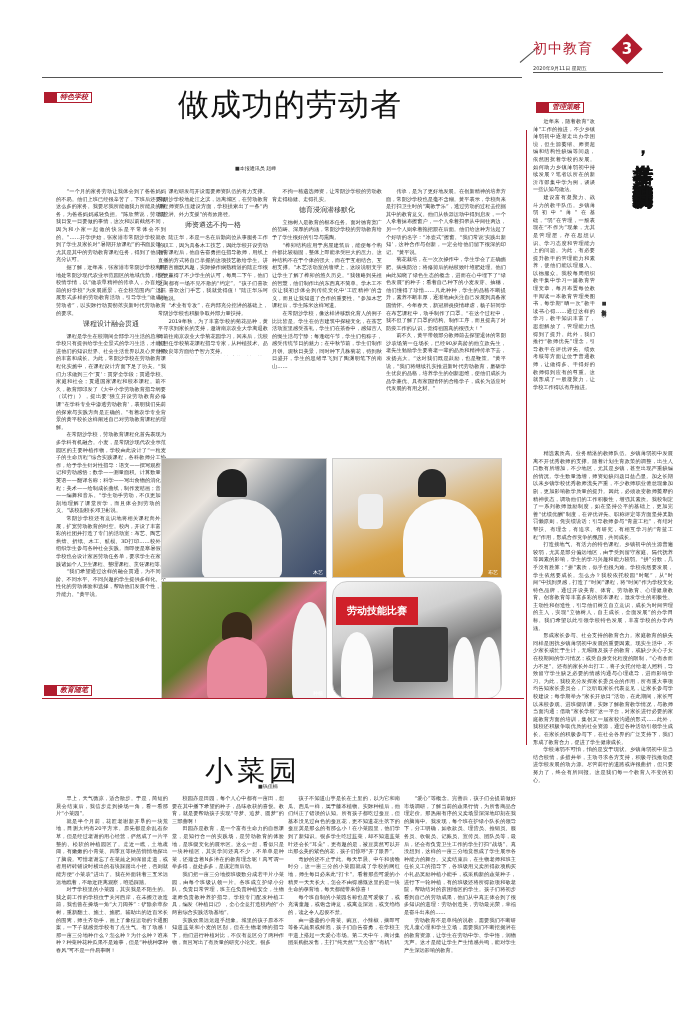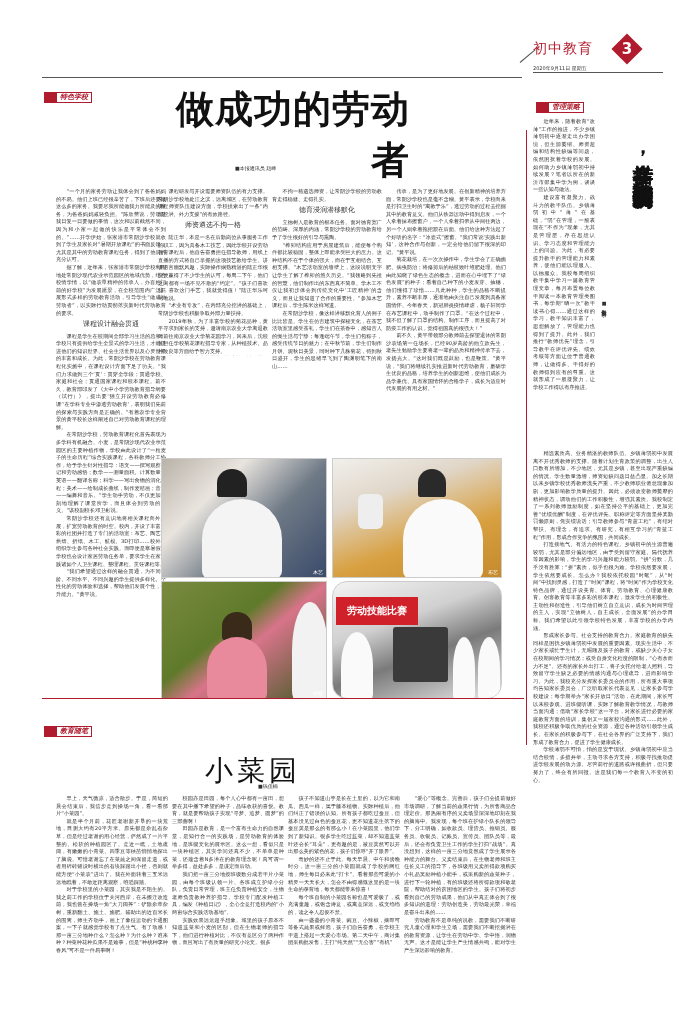--- a/index.html
+++ b/index.html
@@ -12,21 +12,21 @@
 .rule-top{position:absolute;left:42px;top:77px;width:480px;height:1px;background:#555;}
 .rule-diag{position:absolute;left:520px;top:62px;width:20px;height:1px;background:#555;transform:rotate(-40deg);transform-origin:left;}
 .section-name{position:absolute;left:533px;top:40px;font-size:14px;color:#b01c2e;letter-spacing:1px;}
 .page-num{position:absolute;left:616px;top:38px;width:22px;height:22px;background:#b01c2e;transform:rotate(45deg);}
 .page-num span{display:block;transform:rotate(-45deg);color:#fff;font-weight:bold;font-size:15px;text-align:center;line-height:22px;}
 .date-line{position:absolute;left:533px;top:65px;font-size:5px;color:#333;white-space:nowrap;}
 .date-rule{position:absolute;left:533px;top:72px;width:130px;height:1px;background:#555;}
 .tag{position:absolute;height:22px;display:flex;align-items:center;}
 .tag .blk{width:12px;height:11px;background:#b01c2e;}
 .tag .lbl{border:1px solid #b01c2e;height:11px;padding:0 3px;font-size:7px;line-height:9px;color:#b01c2e;font-weight:bold;font-style:italic;}
-.headline{position:absolute;left:170px;top:84px;width:240px;text-align:right;font-size:38px;font-weight:bold;color:#111;letter-spacing:1px;}
+.headline{position:absolute;left:170px;top:84px;width:240px;text-align:center;font-size:31px;font-weight:normal;color:#111;letter-spacing:1px;}
 .subhead{position:absolute;left:170px;top:130px;width:260px;text-align:center;font-size:12px;color:#222;}
 .byline{position:absolute;left:235px;top:165px;font-size:5px;color:#333;}
 .col{position:absolute;font-size:5.2px;line-height:7.6px;color:#333;text-align:justify;overflow:hidden;}
 .col p{text-indent:2em;}
 .col h4{font-size:7px;font-weight:normal;text-align:center;margin:4px 0;color:#333;}
 .vline{position:absolute;left:526px;top:130px;width:1px;height:615px;background:#b01c2e;}
 .hline{position:absolute;left:42px;top:698px;width:482px;height:1px;background:#b01c2e;}
 .photo{position:absolute;overflow:hidden;border:1px solid #ccc;}
 .ph-a{background:linear-gradient(135deg,#b8b2a8 0%,#e9e4de 30%,#6f7a86 60%,#3a4a6a 100%);}
 .ph-b{background:linear-gradient(160deg,#f1f0ec 0%,#e0d6c8 30%,#d8a040 65%,#c48a2c 100%);}
@@ -55,21 +55,21 @@
   <div class="date-rule"></div>
 
   <div class="tag" style="left:44px;top:86px;">
       <div class="blk"></div>
       <div class="lbl">特色学校</div>
     </div>
   <div class="tag" style="left:536px;top:96px;">
       <div class="blk"></div>
       <div class="lbl">管理策略</div>
     </div>
-  <div class="tag" style="left:44px;top:720px;">
+  <div class="tag" style="left:44px;top:679px;">
       <div class="blk"></div>
       <div class="lbl">教育随笔</div>
     </div>
 
   <div class="headline">做成功的劳动者</div>
   <div class="byline">■本报通讯员  赵峰</div>
 
   <div class="col" style="left:56px;top:188px;width:110px;height:502px;">
     <p>“一个月的家务劳动让我体会到了爸爸妈妈的不易。他们上班已经很辛苦了，下班后还要做这么多的家务。我要尽我所能做我力所能及的家务，为爸爸妈妈减轻负担。”陈欣蕾说，劳动是我日复一日要做的事情，这次和以前截然不同，因为和小家一起做的快乐是平常体会不到的。”……开学伊始，张家港市常阴沙学校就收到了学生及家长对“暑期开放课程”的书面反馈，尤其是其中的劳动教育课程任务，得到了他们的充分认可。</p>
     <p>据了解，近年来，张家港市常阴沙学校利用地处常阴沙现代农业示范园区的地域优势，结合校情学情，以“做农垦精神的传承人，办百姓门前的好学校”为发展愿景，在全校范围内广泛开展形式多样的劳动教育活动，引导学生“做成功劳动者”，以实际行动贯彻落实新时代劳动教育的要求。</p>

